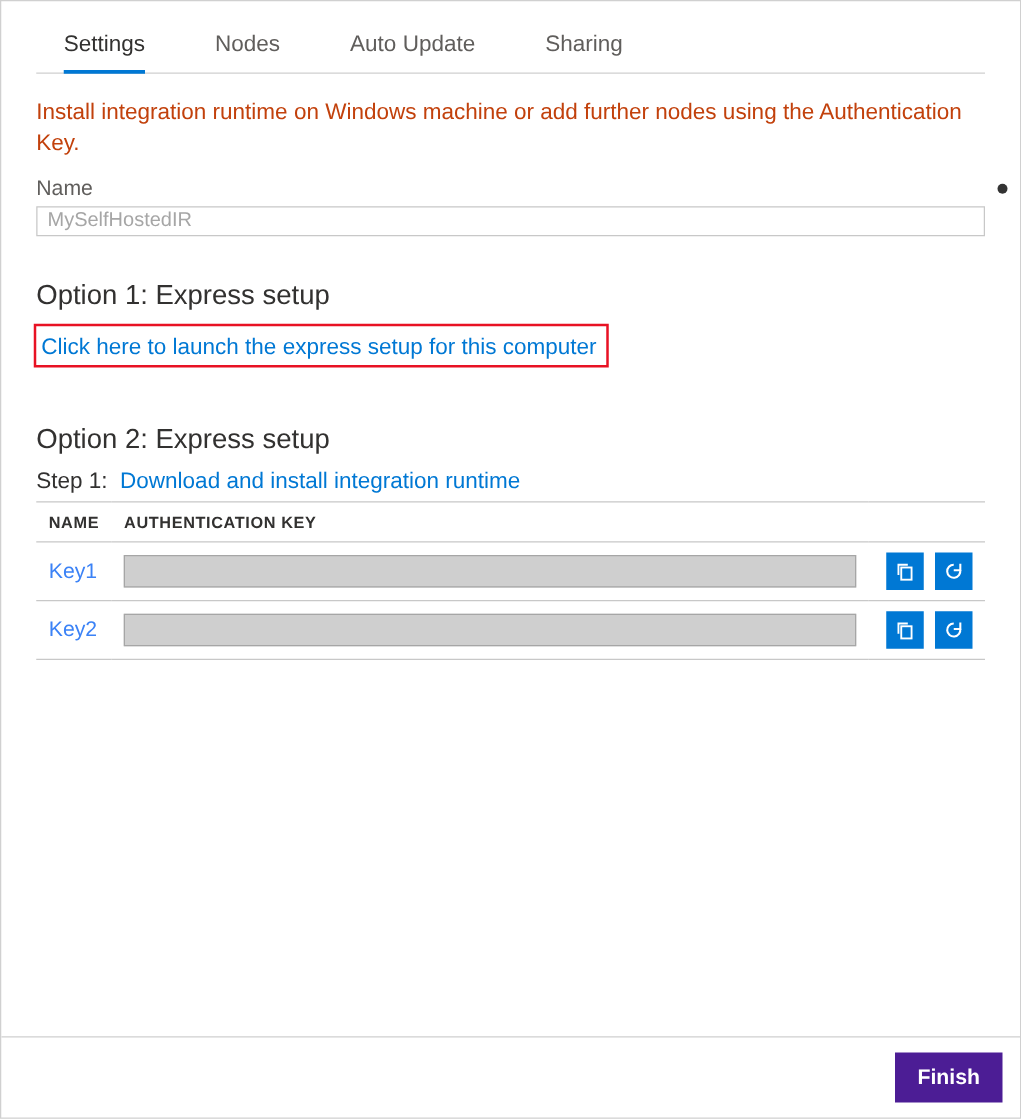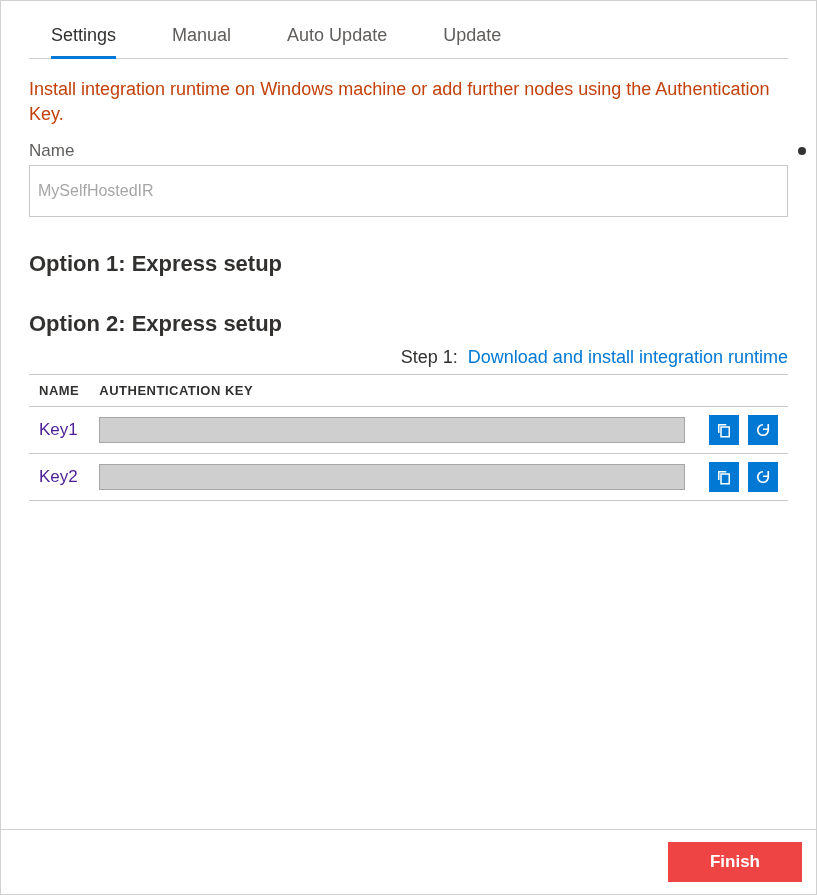--- a/index.html
+++ b/index.html
@@ -59,51 +59,50 @@
     justify-content: space-between;
   }
   .info-dot {
     width: 8px; height: 8px;
     background: #333;
     border-radius: 50%;
     margin-right: -18px;
   }
   input.name-input {
     width: 100%;
-    height: 52px;
+    height: 24px;
     border: 1px solid #c8c8c8;
     padding: 4px 8px;
     font-size: 16px;
     color: #a6a6a6;
     background: #fff;
   }
   input.name-input::placeholder { color: #a6a6a6; }
   .section-heading {
     font-size: 22px;
-    font-weight: 700;
+    font-weight: 400;
     color: #323130;
     margin: 34px 0 10px 0;
   }
   .highlight-box {
     border: 2px solid #e81123;
     display: inline-block;
     padding: 6px 8px 4px 4px;
     margin: 0 0 10px -2px;
   }
   a.link {
     color: #0078d4;
     text-decoration: none;
     font-size: 18px;
     cursor: pointer;
   }
   .step {
     font-size: 18px;
     color: #323130;
     margin: 2px 0;
-    text-align: right;
   }
   .step-prefix { color: #323130; }
   table.keys {
     width: 100%;
     border-collapse: collapse;
     margin-top: 6px;
   }
   table.keys th {
     text-align: left;
     font-size: 13px;
@@ -112,21 +111,21 @@
     color: #323130;
     padding: 8px 10px;
     border-top: 1px solid #c8c8c8;
     border-bottom: 1px solid #c8c8c8;
   }
   table.keys td {
     padding: 8px 10px;
     border-bottom: 1px solid #c8c8c8;
     vertical-align: middle;
     font-size: 17px;
-    color: #4c1d95;
+    color: #3b82f6;
   }
   .key-cell { width: 100%; }
   .key-mask {
     width: 100%;
     height: 26px;
     background: #cfcfcf;
     border: 1px solid #a6a6a6;
   }
   .actions-cell { white-space: nowrap; padding-left: 4px; }
   .icon-btn {
@@ -141,50 +140,53 @@
     vertical-align: middle;
   }
   .icon-btn svg { width: 18px; height: 18px; }
   .footer {
     border-top: 1px solid #d0d0d0;
     padding: 12px 14px;
     display: flex;
     justify-content: flex-end;
   }
   .finish-btn {
-    background: #ef4444;
+    background: #4c1d95;
     color: #fff;
     border: none;
     font-size: 17px;
     font-weight: 600;
-    padding: 10px 42px;
+    padding: 10px 18px;
     cursor: pointer;
   }
 </style>
 </head>
 <body>
 
 <div class="content">
 
   <div class="tabs">
     <div class="tab active">Settings</div>
-    <div class="tab">Manual</div>
+    <div class="tab">Nodes</div>
     <div class="tab">Auto Update</div>
-    <div class="tab">Update</div>
+    <div class="tab">Sharing</div>
   </div>
 
   <p class="intro">Install integration runtime on Windows machine or add further nodes using the Authentication Key.</p>
 
   <div class="field-label">
     <span>Name</span>
     <span class="info-dot"></span>
   </div>
   <input class="name-input" type="text" placeholder="MySelfHostedIR" style="">
 
   <div class="section-heading">Option 1: Express setup</div>
+  <div class="highlight-box">
+    <a class="link">Click here to launch the express setup for this computer</a>
+  </div>
 
   <div class="section-heading">Option 2: Express setup</div>
 
   <div class="step">
     <span class="step-prefix">Step 1:</span>&nbsp;
     <a class="link">Download and install integration runtime</a>
   </div>
 
 
   <table class="keys">

